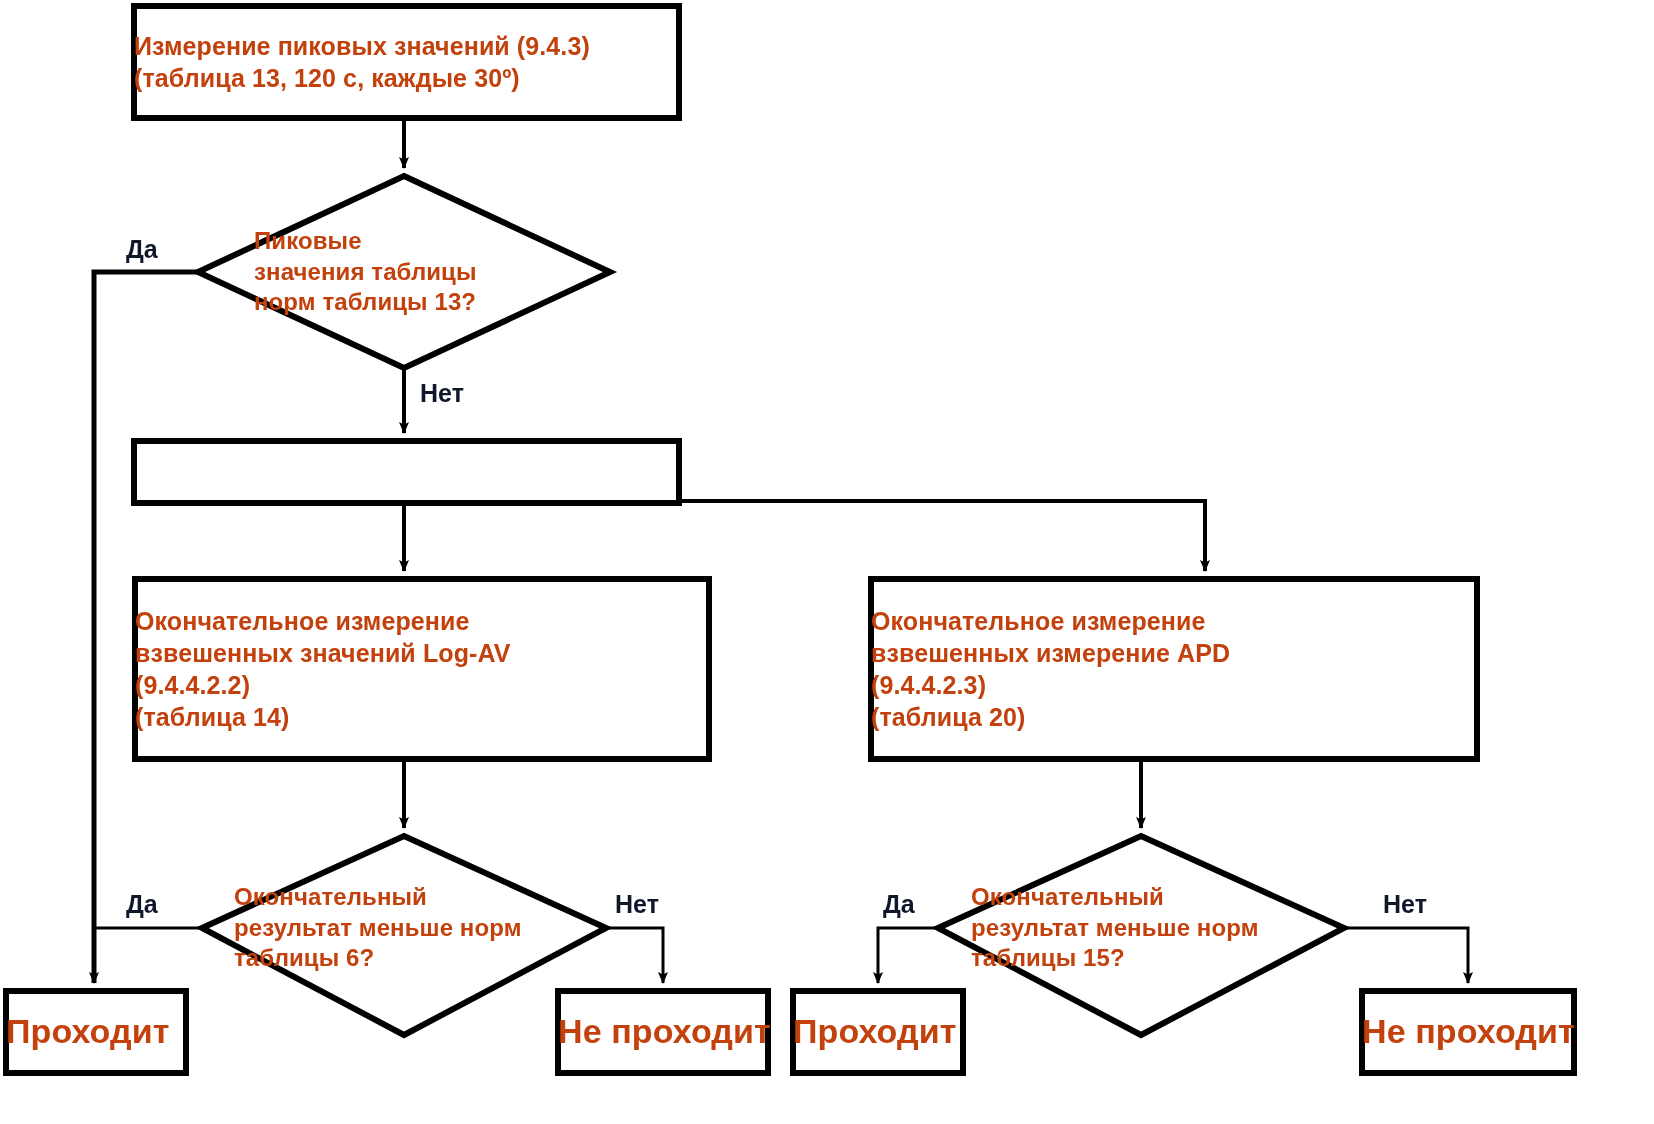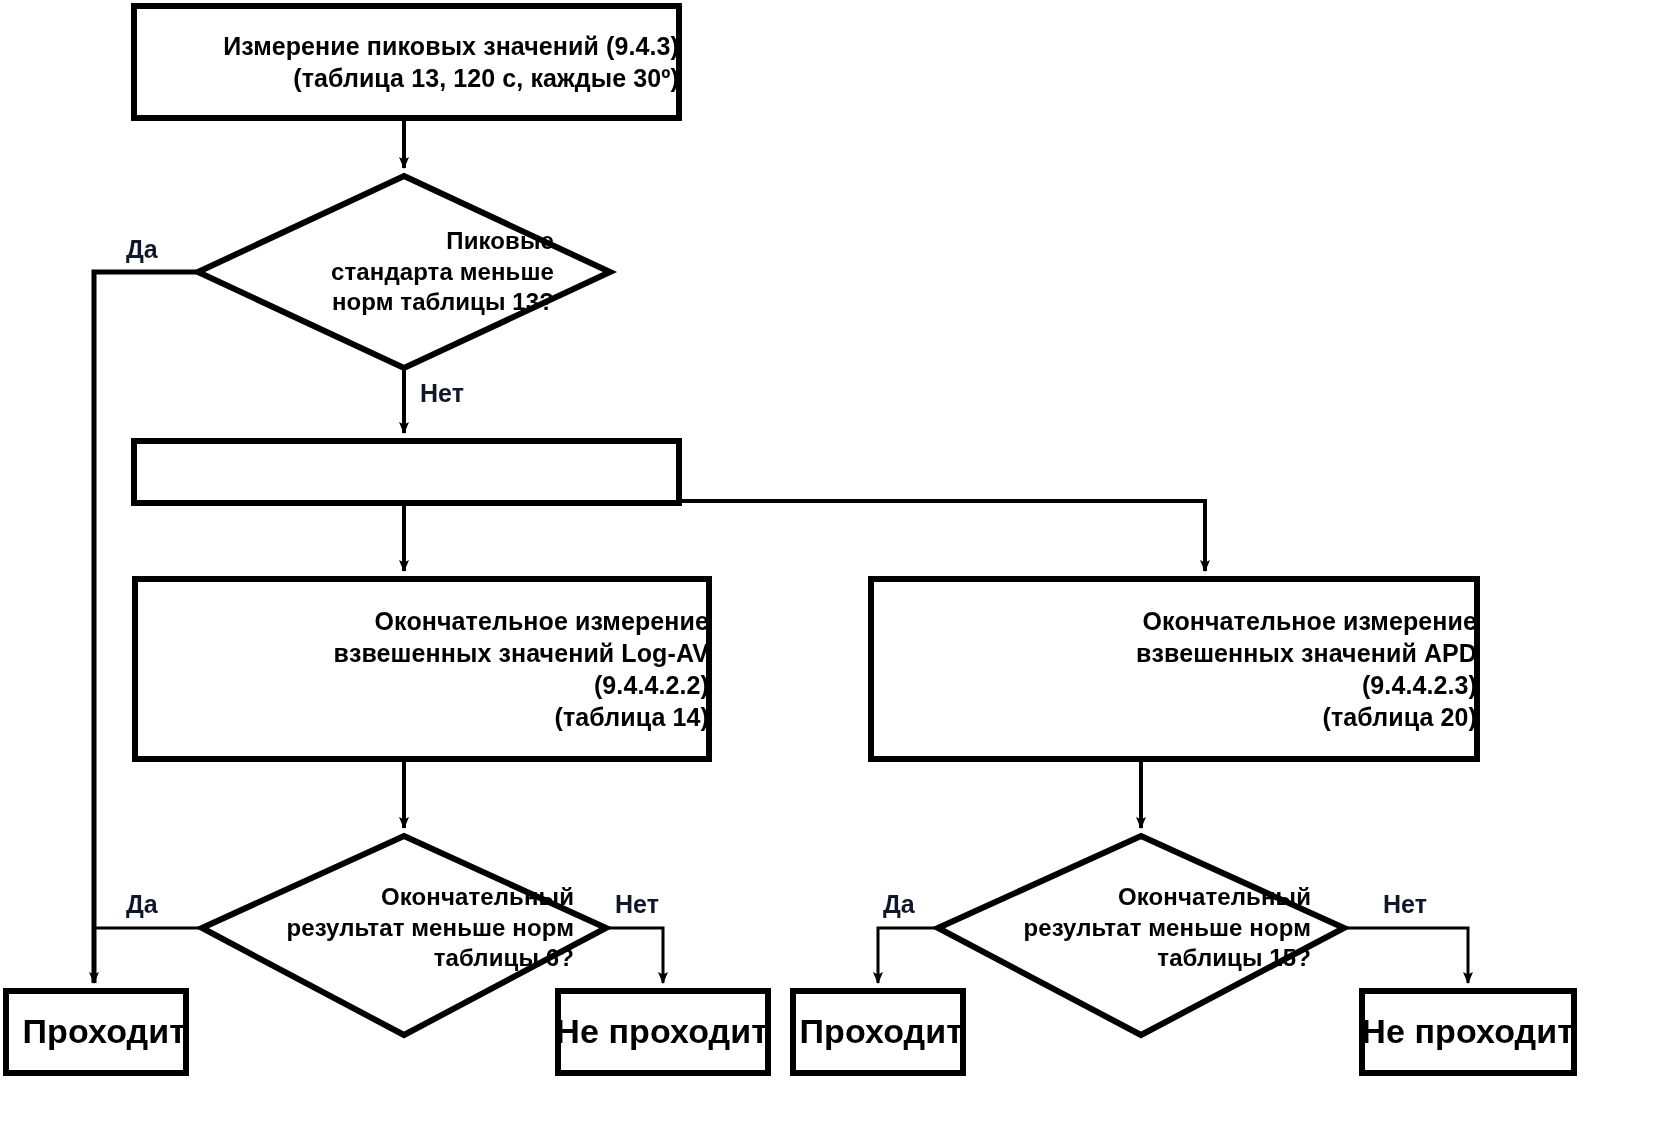--- a/index.html
+++ b/index.html
@@ -21,24 +21,24 @@
     position: absolute;
     left: 0;
     top: 0;
     width: 1654px;
     height: 1124px;
   }
   .node-text {
     position: absolute;
     display: flex;
     flex-direction: column;
-    align-items: flex-end;
+    align-items: flex-start;
     justify-content: center;
     text-align: center;
-    color: #000000;
+    color: #c2410c;
     font-weight: bold;
     line-height: 1.28;
     pointer-events: none;
     white-space: pre;
   }
   .process-text { font-size: 25px; letter-spacing: 0.1px; }
   .decision-text { font-size: 24px; letter-spacing: 0.1px; }
   .terminal-text { font-size: 34px; letter-spacing: 0.1px; }
   .edge-label {
     position: absolute;
@@ -106,35 +106,35 @@
     <path d="M1344,928 L1468,928 L1468,983" stroke="#000000" stroke-width="3" fill="none" marker-end="url(#arrow)"></path>
   </svg>
 
   <div class="node-text process-text" style="left:134px; top:6px; width:545px; height:112px;">
     <span>Измерение пиковых значений (9.4.3)</span>
     <span>(таблица 13, 120 с, каждые 30º)</span>
   </div>
 
   <div class="node-text decision-text" style="left:254px; top:210px; width:300px; height:124px;">
     <span>Пиковые</span>
-    <span>стандарта меньше</span>
+    <span>значения таблицы</span>
     <span>норм таблицы 13?</span>
   </div>
 
 
   <div class="node-text process-text" style="left:135px; top:579px; width:574px; height:180px;">
     <span>Окончательное измерение</span>
     <span>взвешенных значений Log-AV</span>
     <span>(9.4.4.2.2)</span>
     <span>(таблица 14)</span>
   </div>
 
   <div class="node-text process-text" style="left:871px; top:579px; width:606px; height:180px;">
     <span>Окончательное измерение</span>
-    <span>взвешенных значений APD</span>
+    <span>взвешенных измерение APD</span>
     <span>(9.4.4.2.3)</span>
     <span>(таблица 20)</span>
   </div>
 
   <div class="node-text decision-text" style="left:234px; top:866px; width:340px; height:124px;">
     <span>Окончательный</span>
     <span>результат меньше норм</span>
     <span>таблицы 6?</span>
   </div>
 

